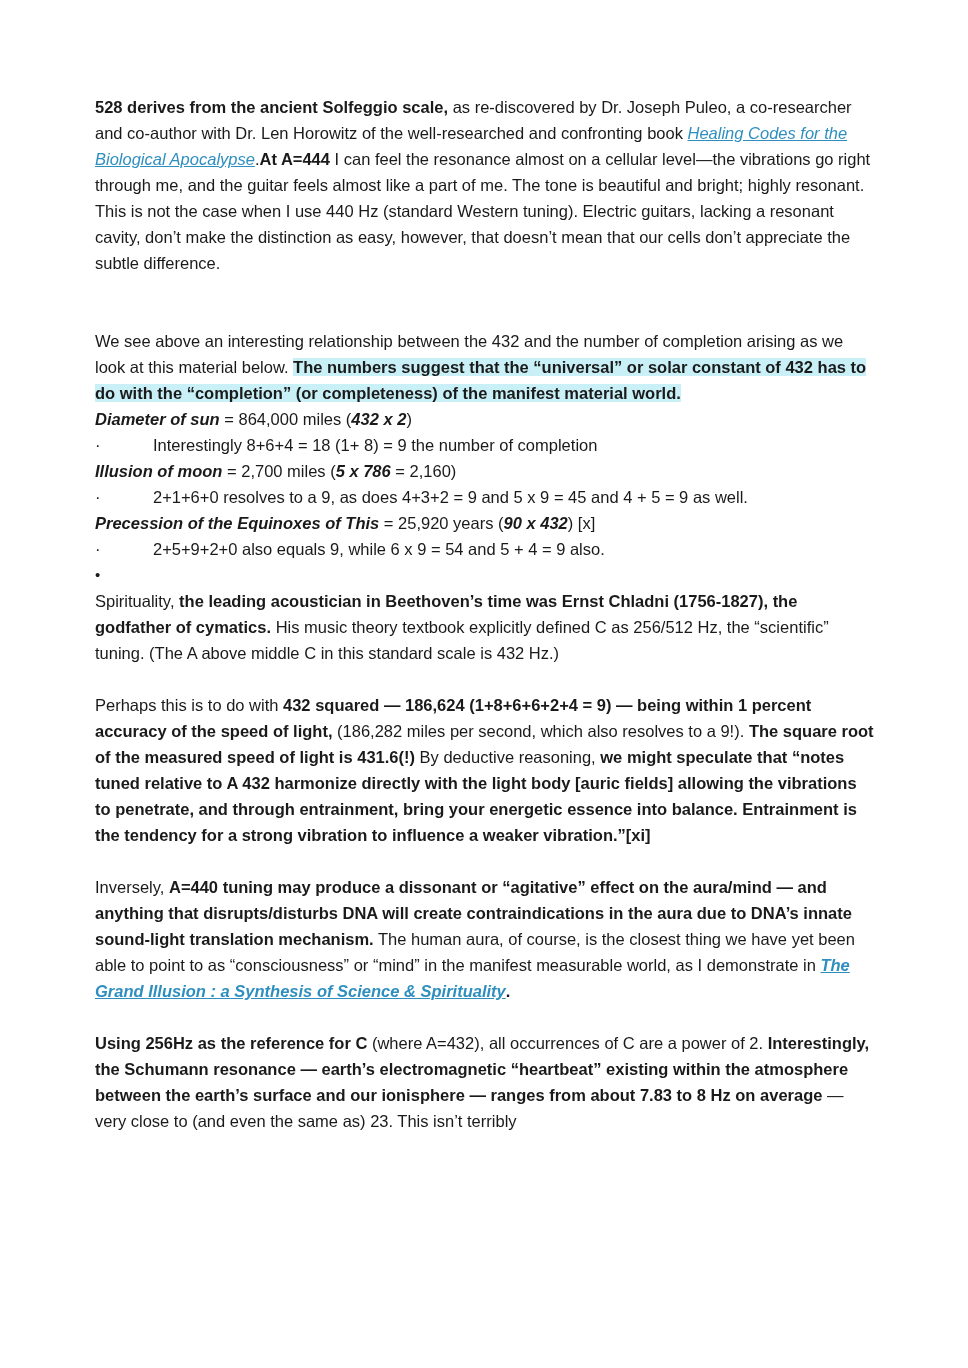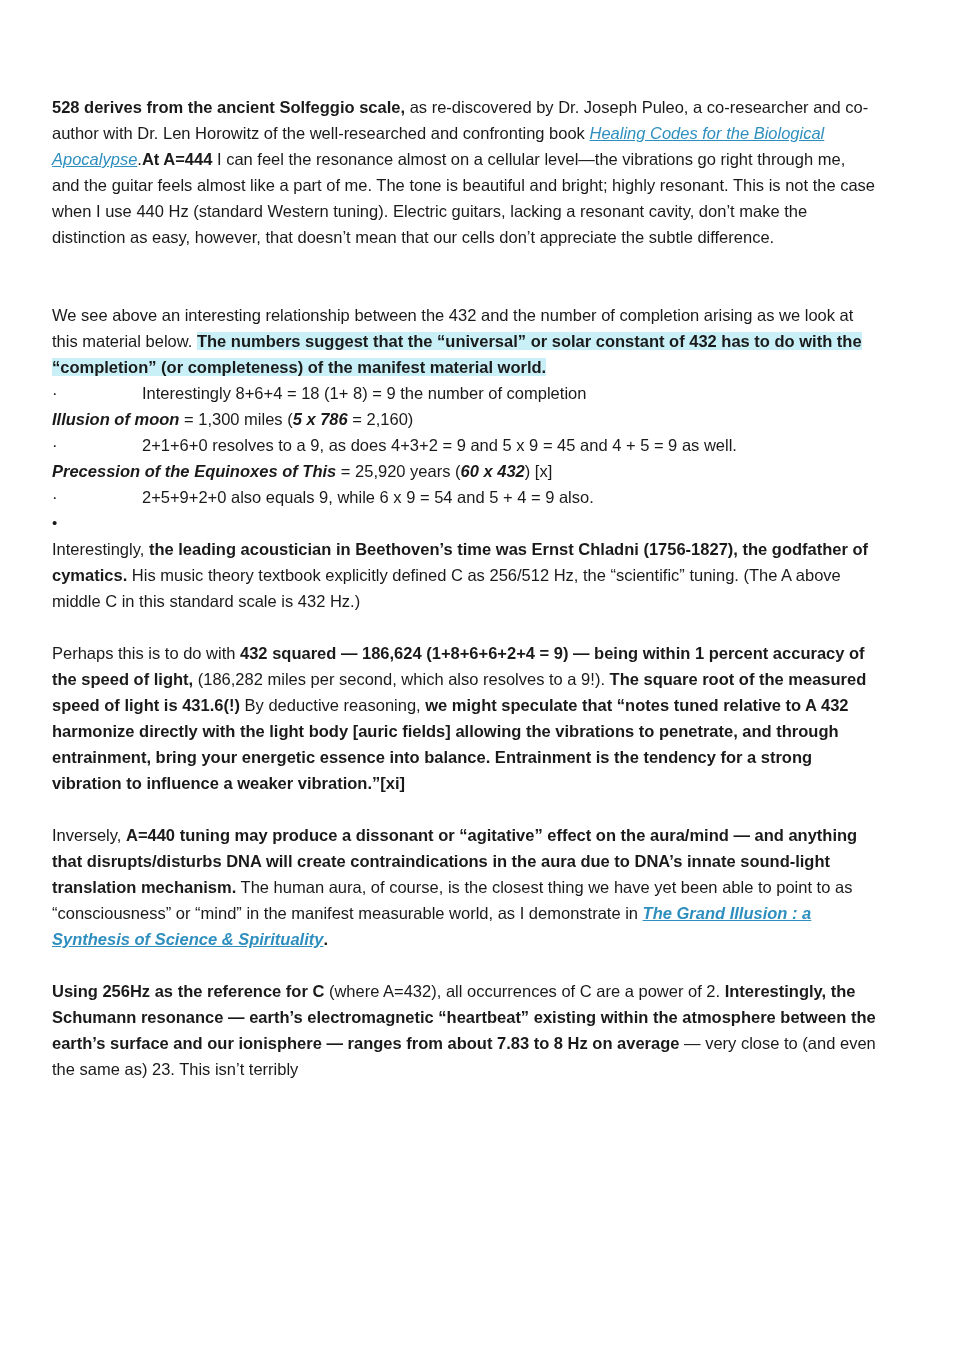--- a/index.html
+++ b/index.html
@@ -10,71 +10,72 @@
   }
   html,body{margin:0;padding:0;}
   body{
     width:968px;height:1368px;
     background:var(--page_bg);
     overflow:hidden;
   }
   .page{
     box-sizing:border-box;
     width:968px;height:1368px;
-    padding:94px 92px 0 52px;
+    padding:94px 92px 0 95px;
     font-family:"Liberation Sans",sans-serif;
     font-size:16.5px;
     line-height:26px;
     color:var(--text);
   }
   .p{margin:0;}
   .gap-big{margin-bottom:52px;}
   .gap{margin-bottom:26px;}
   .b{font-weight:700;}
   .i{font-style:italic;}
   .hl{background:var(--highlight);}
   .link{color:var(--link);text-decoration:underline;cursor:pointer;}
   .sub{display:flex;}
   .marker{flex:0 0 58px;}
-  .subbody{flex:1 1 auto;margin-left:32px;}
+  .subbody{flex:1 1 auto;}
   .bullet-line{font-size:15px;}
 </style>
 </head>
 <body>
 
 <div class="page">
 
   <div class="p gap-big"><span class="b">528 derives from the ancient Solfeggio scale,</span><span> as re-discovered by Dr. Joseph Puleo, a co-researcher and co-author with Dr. Len Horowitz of the well-researched and confronting book </span><span class="i link">Healing Codes for the Biological Apocalypse</span><span>.</span><span class="b">At A=444</span><span> I can feel the resonance almost on a cellular level—the vibrations go right through me, and the guitar feels almost like a part of me. The tone is beautiful and bright; highly resonant. This is not the case when I use 440 Hz (standard Western tuning). Electric guitars, lacking a resonant cavity, don’t make the distinction as easy, however, that doesn’t mean that our cells don’t appreciate the subtle difference.</span></div>
 
 
   <div class="p"><span>We see above an interesting relationship between the 432 and the number of completion arising as we look at this material below. </span><span class="b hl">The numbers suggest that the “universal” or solar constant of 432 has to do with the “completion” (or completeness) of the manifest material world.</span></div>
 
+  <div class="p"><span class="b i">Diameter of sun</span><span> = 864,000 miles (</span><span class="b i">432 x 2</span><span>)</span></div>
 
   <div class="p sub">
     <span class="marker">·</span>
     <span class="subbody"><span>Interestingly 8+6+4 = 18 (1+ 8) = 9 the number of completion</span></span>
   </div>
 
-  <div class="p"><span class="b i">Illusion of moon</span><span> = 1,300 miles (</span><span class="b i">5 x 786</span><span> = 2,160)</span></div>
+  <div class="p"><span class="b i">Illusion of moon</span><span> = 2,700 miles (</span><span class="b i">5 x 786</span><span> = 2,160)</span></div>
 
   <div class="p sub">
     <span class="marker">·</span>
     <span class="subbody"><span>2+1+6+0 resolves to a 9, as does 4+3+2 = 9 and 5 x 9 = 45 and 4 + 5 = 9 as well.</span></span>
   </div>
 
-  <div class="p"><span class="b i">Precession of the Equinoxes of This</span><span> = 25,920 years (</span><span class="b i">60 x 432</span><span>) [x]</span></div>
+  <div class="p"><span class="b i">Precession of the Equinoxes of This</span><span> = 25,920 years (</span><span class="b i">90 x 432</span><span>) [x]</span></div>
 
   <div class="p sub">
     <span class="marker">·</span>
     <span class="subbody"><span>2+5+9+2+0 also equals 9, while 6 x 9 = 54 and 5 + 4 = 9 also.</span></span>
   </div>
 
   <div class="p bullet-line">•</div>
 
-  <div class="p gap"><span>Interestingly, </span><span class="b">the leading acoustician in Beethoven’s time was Ernst Chladni (1756-1827), the godfather of cymatics.</span><span> His music theory textbook explicitly defined C as 256/512 Hz, the “scientific” tuning. (The A above middle C in this standard scale is 432 Hz.)</span></div>
+  <div class="p gap"><span>Spirituality, </span><span class="b">the leading acoustician in Beethoven’s time was Ernst Chladni (1756-1827), the godfather of cymatics.</span><span> His music theory textbook explicitly defined C as 256/512 Hz, the “scientific” tuning. (The A above middle C in this standard scale is 432 Hz.)</span></div>
 
   <div class="p gap"><span>Perhaps this is to do with </span><span class="b">432 squared — 186,624 (1+8+6+6+2+4 = 9) — being within 1 percent accuracy of the speed of light,</span><span> (186,282 miles per second, which also resolves to a 9!). </span><span class="b">The square root of the measured speed of light is 431.6(!)</span><span> By deductive reasoning, </span><span class="b">we might speculate that “notes tuned relative to A 432 harmonize directly with the light body [auric fields] allowing the vibrations to penetrate, and through entrainment, bring your energetic essence into balance. Entrainment is the tendency for a strong vibration to influence a weaker vibration.”[xi]</span></div>
 
   <div class="p gap"><span>Inversely, </span><span class="b">A=440 tuning may produce a dissonant or “agitative” effect on the aura/mind — and anything that disrupts/disturbs DNA will create contraindications in the aura due to DNA’s innate sound-light translation mechanism.</span><span> The human aura, of course, is the closest thing we have yet been able to point to as “consciousness” or “mind” in the manifest measurable world, as I demonstrate in </span><span class="b i link">The Grand Illusion : a Synthesis of Science &amp; Spirituality</span><span class="b">.</span></div>
 
   <div class="p"><span class="b">Using 256Hz as the reference for C</span><span> (where A=432), all occurrences of C are a power of 2. </span><span class="b">Interestingly, the Schumann resonance — earth’s electromagnetic “heartbeat” existing within the atmosphere between the earth’s surface and our ionisphere — ranges from about 7.83 to 8 Hz on average</span><span> — very close to (and even the same as) 23. This isn’t terribly</span></div>
 
 </div>
 
 </body></html>

